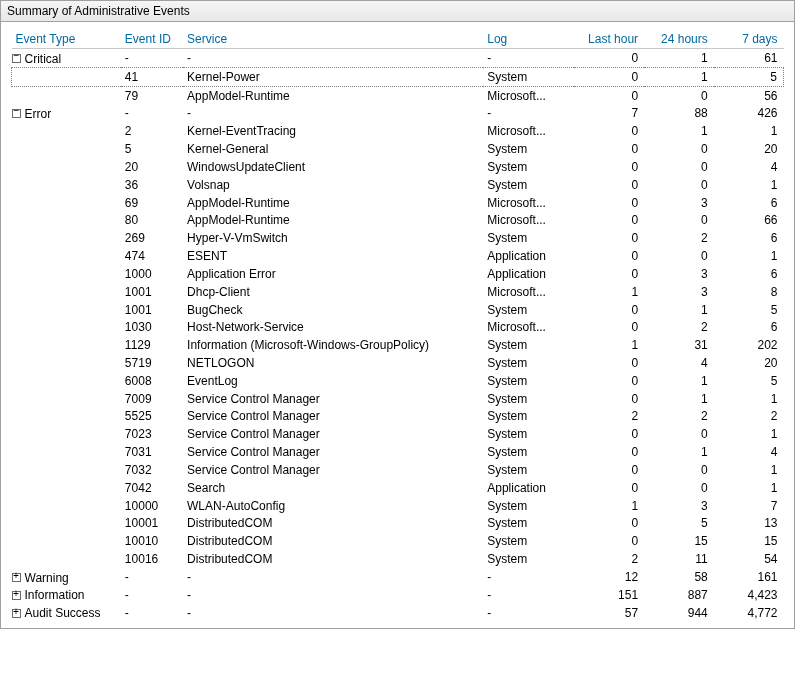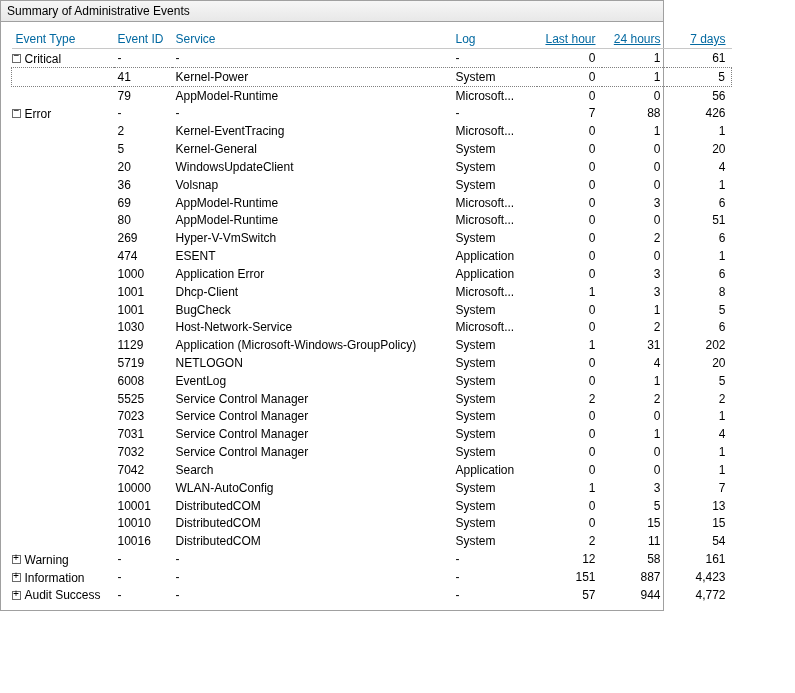--- a/index.html
+++ b/index.html
@@ -4,21 +4,21 @@
 <style>
   html, body {
     margin: 0;
     padding: 0;
     font-family: "Segoe UI", Tahoma, sans-serif;
     font-size: 12px;
     background: #ffffff;
     color: #000000;
   }
   .panel {
-    width: 664px;
+    width: 795px;
     box-sizing: border-box;
     border: 1px solid #a0a0a0;
     background: #ffffff;
   }
   .panel-title {
     background: linear-gradient(to bottom, #f6f6f6, #e8e8e8);
     border-bottom: 1px solid #a0a0a0;
     padding: 3px 6px;
     font-size: 12px;
   }
@@ -38,21 +38,20 @@
 
   thead th {
     text-align: left;
     font-weight: 400;
     padding: 2px 4px 2px 4px;
     color: #0369a1;
   }
   thead th.num {
     text-align: right;
     padding-right: 6px;
-    text-decoration: underline;
   }
   .header-sep td {
     border-top: 1px solid #c8c8c8;
     height: 0;
     padding: 0;
     line-height: 0;
   }
 
   tbody td {
     padding: 1.5px 4px;
@@ -207,21 +206,21 @@
             <td class="num">3</td>
             <td class="num">6</td>
           </tr>
           <tr>
             <td class="typecell"><span style="display: inline-block; width: 13px;"></span><span class="label"></span></td>
             <td>80</td>
             <td>AppModel-Runtime</td>
             <td>Microsoft...</td>
             <td class="num">0</td>
             <td class="num">0</td>
-            <td class="num">51</td>
+            <td class="num">66</td>
           </tr>
           <tr>
             <td class="typecell"><span style="display: inline-block; width: 13px;"></span><span class="label"></span></td>
             <td>269</td>
             <td>Hyper-V-VmSwitch</td>
             <td>System</td>
             <td class="num">0</td>
             <td class="num">2</td>
             <td class="num">6</td>
           </tr>
@@ -266,21 +265,21 @@
             <td>1030</td>
             <td>Host-Network-Service</td>
             <td>Microsoft...</td>
             <td class="num">0</td>
             <td class="num">2</td>
             <td class="num">6</td>
           </tr>
           <tr>
             <td class="typecell"><span style="display: inline-block; width: 13px;"></span><span class="label"></span></td>
             <td>1129</td>
-            <td>Application (Microsoft-Windows-GroupPolicy)</td>
+            <td>Information (Microsoft-Windows-GroupPolicy)</td>
             <td>System</td>
             <td class="num">1</td>
             <td class="num">31</td>
             <td class="num">202</td>
           </tr>
           <tr>
             <td class="typecell"><span style="display: inline-block; width: 13px;"></span><span class="label"></span></td>
             <td>5719</td>
             <td>NETLOGON</td>
             <td>System</td>
@@ -289,20 +288,29 @@
             <td class="num">20</td>
           </tr>
           <tr>
             <td class="typecell"><span style="display: inline-block; width: 13px;"></span><span class="label"></span></td>
             <td>6008</td>
             <td>EventLog</td>
             <td>System</td>
             <td class="num">0</td>
             <td class="num">1</td>
             <td class="num">5</td>
+          </tr>
+          <tr>
+            <td class="typecell"><span style="display: inline-block; width: 13px;"></span><span class="label"></span></td>
+            <td>7009</td>
+            <td>Service Control Manager</td>
+            <td>System</td>
+            <td class="num">0</td>
+            <td class="num">1</td>
+            <td class="num">1</td>
           </tr>
           <tr>
             <td class="typecell"><span style="display: inline-block; width: 13px;"></span><span class="label"></span></td>
             <td>5525</td>
             <td>Service Control Manager</td>
             <td>System</td>
             <td class="num">2</td>
             <td class="num">2</td>
             <td class="num">2</td>
           </tr>

